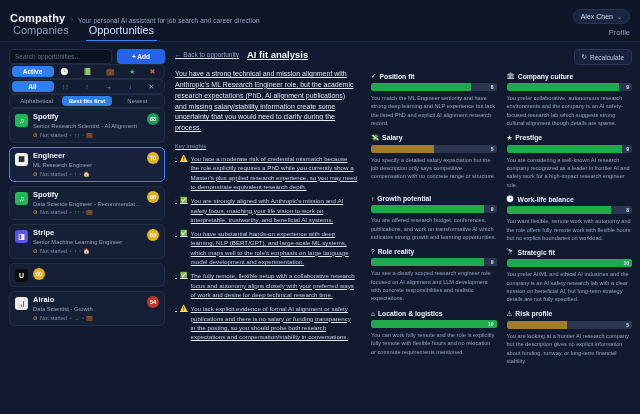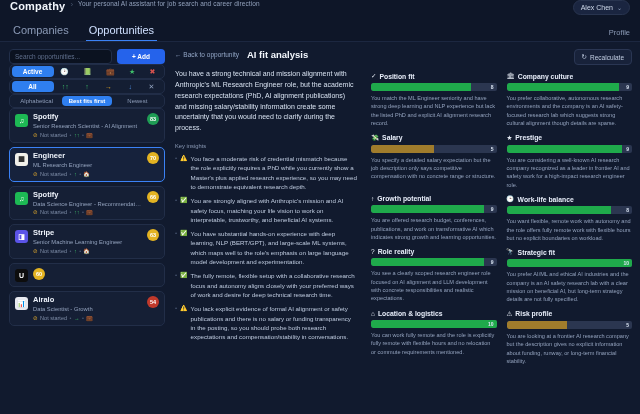--- a/index.html
+++ b/index.html
@@ -8,21 +8,21 @@
     background: #111a2e;
     font-family: "Liberation Sans", sans-serif;
     color: #e6ecf5;
     overflow: hidden;
   }
   .app { width: 640px; height: 414px; display: flex; flex-direction: column; }
 
   
   .topbar {
     height: 24px; flex: 0 0 24px;
-    display: flex; align-items: flex-start;
+    display: flex; align-items: flex-end;
     padding: 0 10px;
     background: #0e1628;
   }
   .brand { font-size: 11px; font-weight: 700; letter-spacing: .2px; color: #f2f6fc; }
   .brand-sep { color: #46536c; margin: 0 5px; font-size: 8px; }
   .tagline { font-size: 6.5px; color: #93a2bd; letter-spacing: .1px; }
   .topbar-right { margin-left: auto; display: flex; align-items: center; }
   .user-chip {
     display: flex; align-items: center; gap: 4px;
     background: #1a2540; border: 1px solid #28344f;
@@ -114,20 +114,21 @@
     width: 12px; height: 12px; border-radius: 50%;
     display: flex; align-items: center; justify-content: center;
     font-size: 5.5px; font-weight: 700; color: #0d1424; flex: 0 0 12px;
   }
 
   
   .middle {
     width: 195px; flex: 0 0 195px;
     padding: 7px 8px 6px 5px;
     overflow: hidden;
+    text-decoration: underline;
   }
   .mid-head { display: flex; align-items: center; gap: 8px; }
   .back-link { font-size: 6.5px; color: #93a6c6; }
   .mid-title { font-size: 9.5px; font-weight: 700; color: #f3f7fd; }
   .scorerow { display: flex; gap: 42px; margin-top: 9px; }
   .score-label { font-size: 5.8px; color: #8a99b5; }
   .score-value { font-size: 12px; font-weight: 700; color: #ffffff; margin-top: 1px; }
   .summary { font-size: 7px; line-height: 1.55; color: #d6e0ef; margin-top: 9px; }
   .insights-title { font-size: 5.8px; color: #8a99b5; margin-top: 9px; }
   .insight { display: flex; gap: 3px; margin-top: 5px; }

